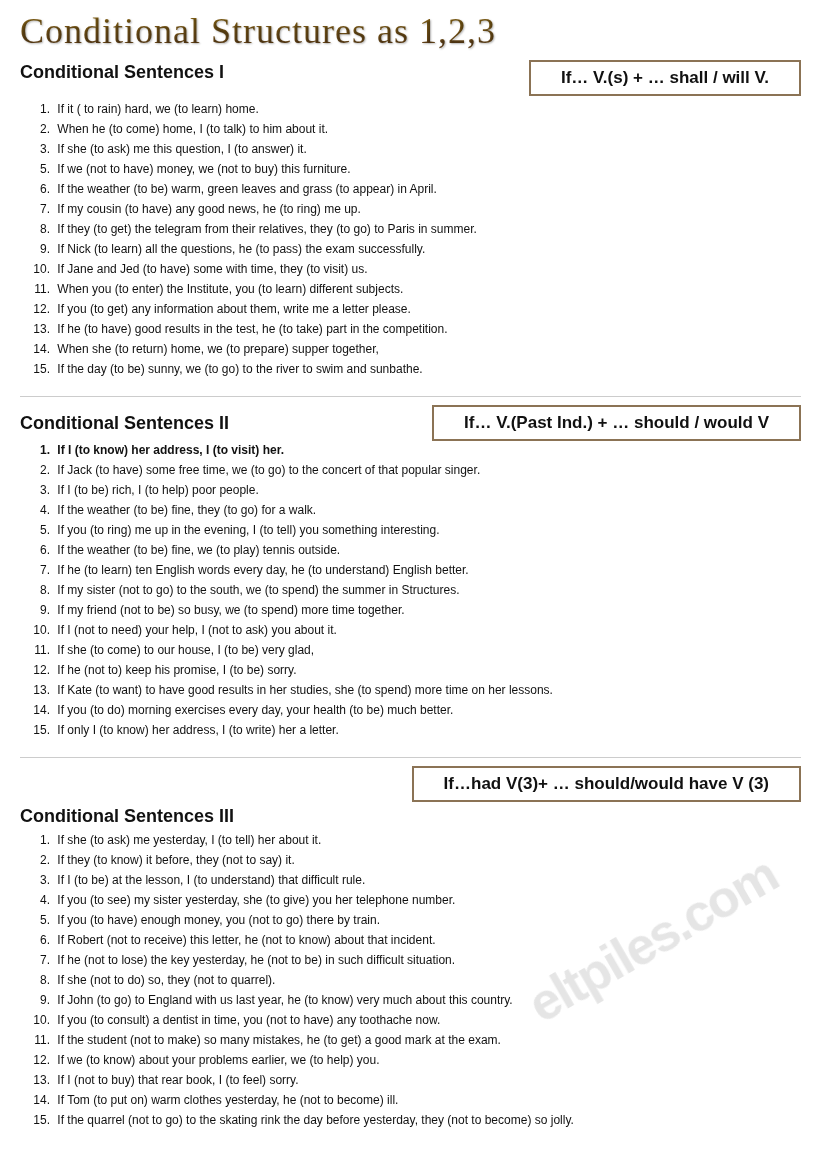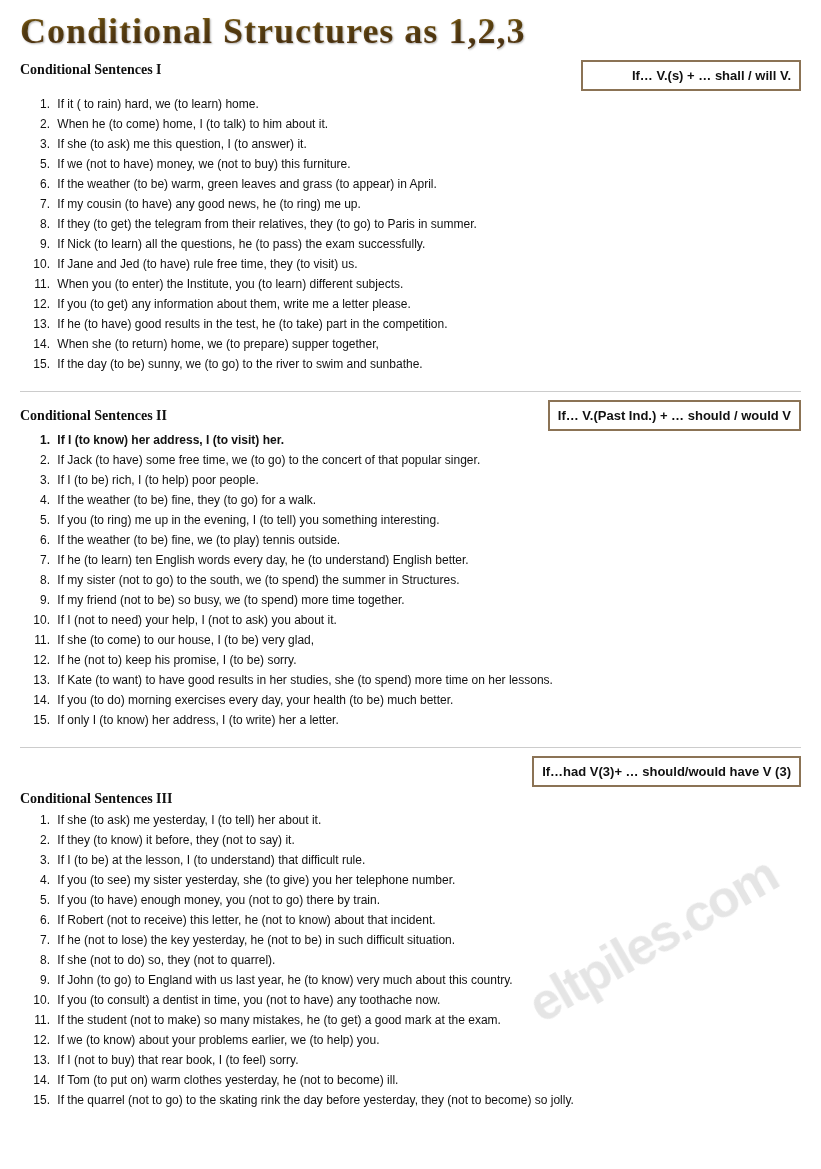--- a/index.html
+++ b/index.html
@@ -9,21 +9,21 @@
       font-size: 12px;
       width: 821px;
       min-height: 1169px;
       padding: 10px 20px 20px 20px;
       color: #111;
     }
 
     .page-title {
       font-family: 'Times New Roman', serif;
       font-size: 36px;
-      font-weight: bold;
+      font-weight: normal;
       color: #5a3a1a;
       text-shadow: 1px 1px 2px rgba(0,0,0,0.3);
       letter-spacing: 1px;
       margin-bottom: 10px;
       text-align: left;
       background: linear-gradient(to bottom, #8B6914, #5a3a1a);
       -webkit-background-clip: text;
       -webkit-text-fill-color: transparent;
       background-clip: text;
     }
@@ -32,37 +32,37 @@
       margin-bottom: 18px;
     }
 
     .section-header-row {
       display: flex;
       align-items: flex-start;
       margin-bottom: 4px;
     }
 
     .section-title {
-      font-size: 14px;
-      font-weight: bold;
-      font-family: Liberation Serif, serif;
+      font-size: 18px;
+      font-weight: bold;
+      font-family: Liberation Sans, sans-serif;
       margin-bottom: 4px;
     }
 
     .formula-box {
       border: 2px solid #8B7355;
-      padding: 6px 8px;
-      font-size: 13px;
+      padding: 6px 30px;
+      font-size: 17px;
       font-weight: bold;
       font-family: Arial, sans-serif;
       background: #fff;
       white-space: nowrap;
       margin-left: auto;
       min-width: 220px;
-      text-align: right;
+      text-align: left;
     }
 
     .sentence-list {
       list-style: none;
       padding-left: 10px;
     }
 
     .sentence-list li {
       margin-bottom: 2px;
       line-height: 1.5;
@@ -130,21 +130,21 @@
     </div>
     <ol class="sentence-list">
     <li><span class="num">1.</span> <span>If it ( to rain) hard, we (to learn) home.</span></li>
         <li><span class="num">2.</span> <span>When he (to come) home, I (to talk) to him about it.</span></li>
         <li><span class="num">3.</span> <span>If she (to ask) me this question, I (to answer) it.</span></li>
         <li><span class="num">5.</span> <span>If we (not to have) money, we (not to buy) this furniture.</span></li>
         <li><span class="num">6.</span> <span>If the weather (to be) warm, green leaves and grass (to appear) in April.</span></li>
         <li><span class="num">7.</span> <span>If my cousin (to have) any good news, he (to ring) me up.</span></li>
         <li><span class="num">8.</span> <span>If they (to get) the telegram from their relatives, they (to go) to Paris in summer.</span></li>
         <li><span class="num">9.</span> <span>If Nick (to learn) all the questions, he (to pass) the exam successfully.</span></li>
-        <li><span class="num">10.</span> <span>If Jane and Jed (to have) rule free time, they (to visit) us.</span></li>
+        <li><span class="num">10.</span> <span>If Jane and Jed (to have) some with time, they (to visit) us.</span></li>
         <li><span class="num">11.</span> <span>When you (to enter) the Institute, you (to learn) different subjects.</span></li>
         <li><span class="num">12.</span> <span>If you (to get) any information about them, write me a letter please.</span></li>
         <li><span class="num">13.</span> <span>If he (to have) good results in the test, he (to take) part in the competition.</span></li>
         <li><span class="num">14.</span> <span>When she (to return) home, we (to prepare) supper together,</span></li>
         <li><span class="num">15.</span> <span>If the day (to be) sunny, we (to go) to the river to swim and sunbathe.</span></li>
       </ol>
   </div>
 
   <hr class="divider">
 

